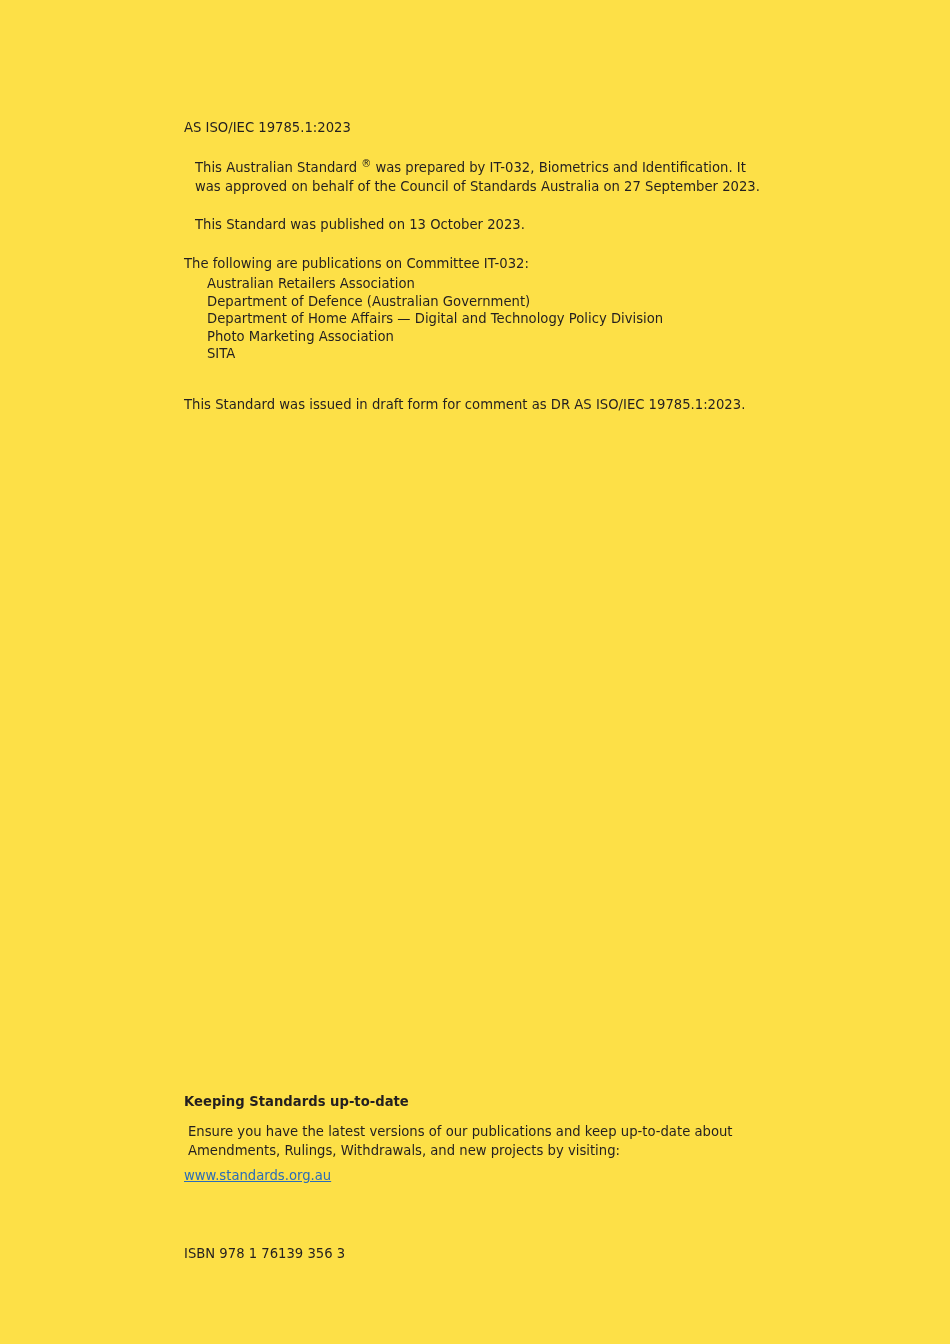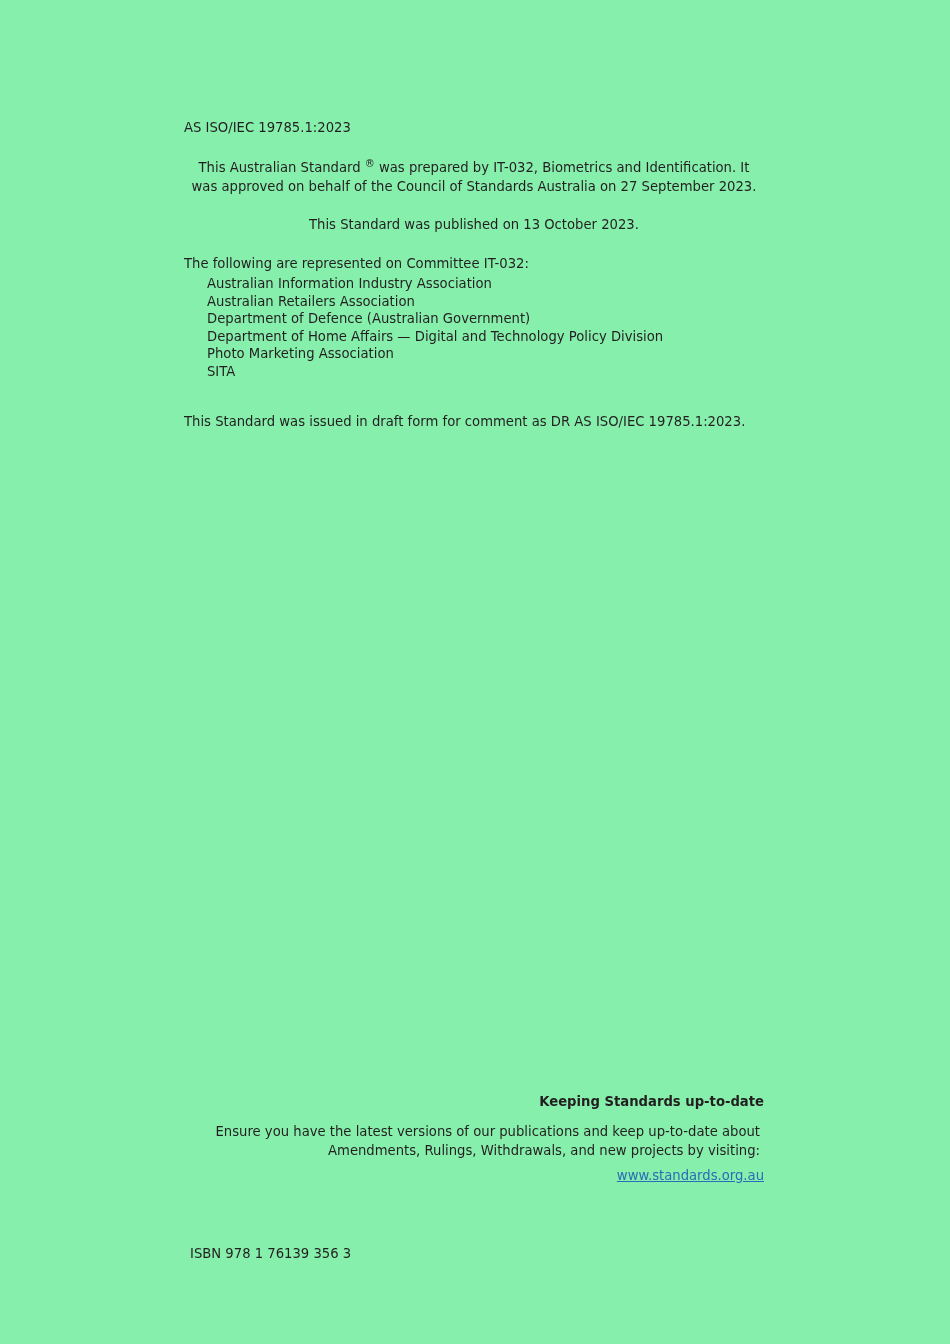--- a/index.html
+++ b/index.html
@@ -14,40 +14,39 @@
     color: #231f20;
     position: relative;
     overflow: hidden;
   }
   .page {
     position: absolute;
     top: 0;
     left: 0;
     width: 950px;
     height: 1344px;
-    background: #86efac;
+    background: #fde047;
   }
   .content {
     position: absolute;
     left: 184px;
     top: 118px;
     width: 580px;
   }
   .doc-id {
     font-size: 13.2px;
     line-height: 1.45;
     margin: 0 0 21px 0;
     color: #231f20;
   }
   .para {
     font-size: 13.2px;
     line-height: 1.46;
-    margin: 0 0 18px 0;
+    margin: 0 0 18px 11px;
     color: #231f20;
-    text-align: center;
   }
   .para.tight {
     margin-bottom: 20px;
   }
   .committee-intro {
     font-size: 13.2px;
     line-height: 1.46;
     margin: 0 0 2px 0;
     color: #231f20;
   }
@@ -66,21 +65,20 @@
     font-size: 13.2px;
     line-height: 1.46;
     margin: 32px 0 0 0;
     color: #231f20;
   }
   .footer-block {
     position: absolute;
     left: 184px;
     top: 1094px;
     width: 580px;
-    text-align: right;
   }
   .footer-heading {
     font-size: 13.2px;
     font-weight: bold;
     margin: 0 0 13px 0;
     color: #231f20;
   }
   .footer-text {
     font-size: 13.2px;
     line-height: 1.46;
@@ -88,21 +86,21 @@
     color: #231f20;
   }
   .footer-link {
     color: #2b6cb8;
     text-decoration: underline;
     font-size: 13.2px;
     cursor: pointer;
   }
   .isbn {
     position: absolute;
-    left: 190px;
+    left: 184px;
     top: 1246px;
     font-size: 13.2px;
     color: #231f20;
   }
   .reg-mark {
     font-size: 10px;
     vertical-align: super;
     line-height: 0;
   }
 </style>
@@ -112,24 +110,23 @@
 <div class="page">
 
   <div class="content">
 
     <p class="doc-id">AS ISO/IEC 19785.1:2023</p>
 
     <p class="para"><span>This Australian Standard </span><span class="reg-mark">®</span><span> was prepared by IT-032, Biometrics and Identification. It was approved on behalf of the Council of Standards Australia on 27 September 2023.</span></p>
 
     <p class="para tight">This Standard was published on 13 October 2023.</p>
 
-    <p class="committee-intro">The following are represented on Committee IT-032:</p>
+    <p class="committee-intro">The following are publications on Committee IT-032:</p>
 
     <ul class="committee-list">
-      <li>Australian Information Industry Association</li>
       <li>Australian Retailers Association</li>
       <li>Department of Defence (Australian Government)</li>
       <li>Department of Home Affairs — Digital and Technology Policy Division</li>
       <li>Photo Marketing Association</li>
       <li>SITA</li>
     </ul>
 
     <p class="draft-note">This Standard was issued in draft form for comment as DR AS ISO/IEC 19785.1:2023.</p>
 
   </div>

